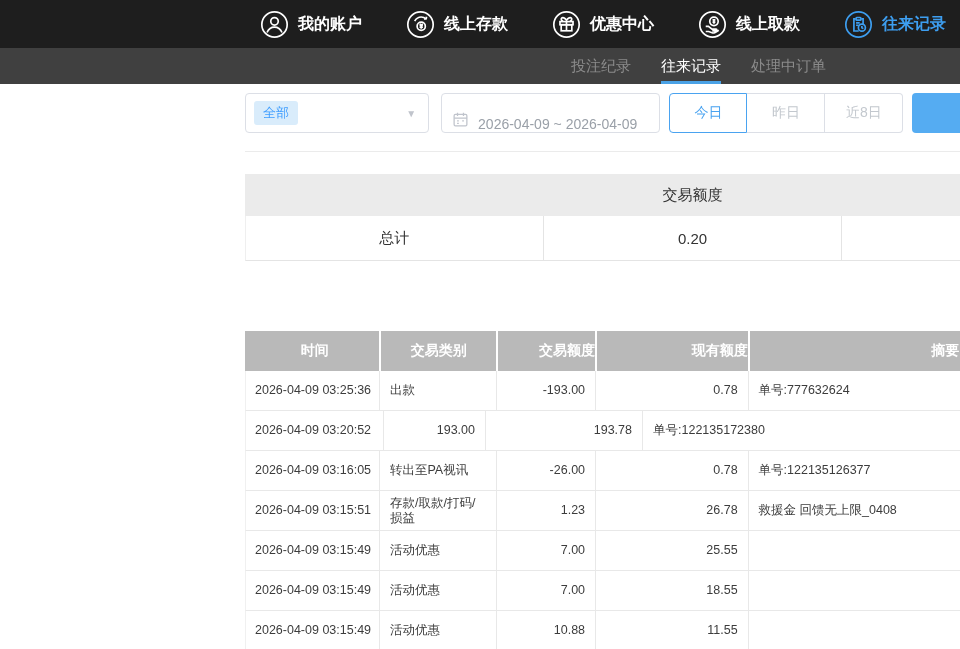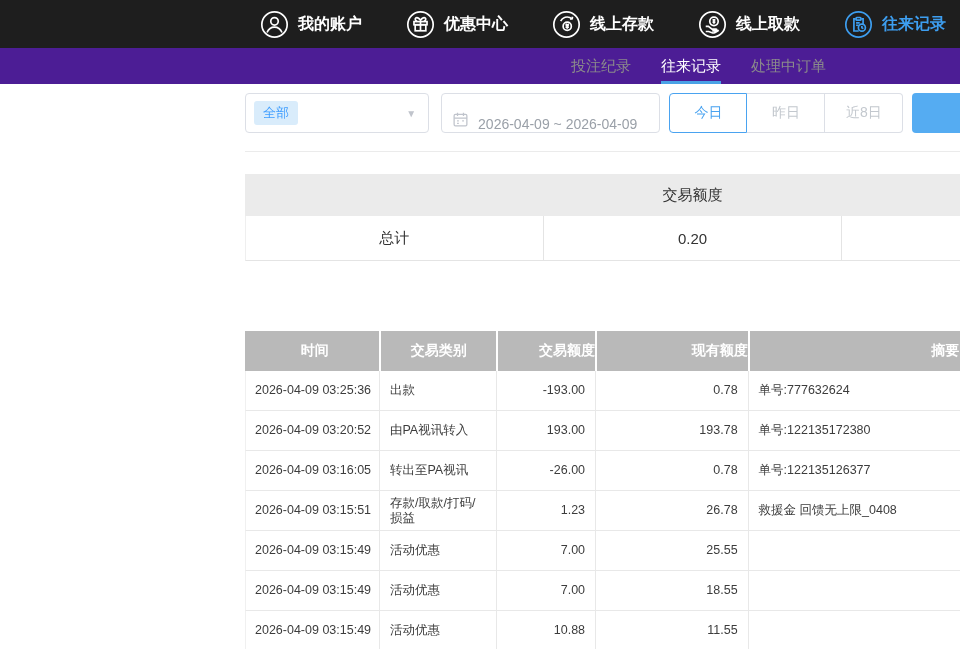--- a/index.html
+++ b/index.html
@@ -7,21 +7,21 @@
   body { font-family:"Liberation Sans","DejaVu Sans",sans-serif; background:#fff; }
   .screen { position:relative; width:960px; height:649px; overflow:hidden; background:#fff; }
 
   
   .topnav { height:48px; background:#1e1e1e; display:flex; align-items:center; padding-left:260px; gap:44px; }
   .nav-item { display:flex; align-items:center; gap:9px; color:#fff; font-size:16px; font-weight:600; cursor:pointer; white-space:nowrap; }
   .nav-item svg { width:29px; height:29px; display:block; }
   .nav-item.active { color:#3d9ef0; }
 
   
-  .subnav { height:36px; background:#4c1d95; display:flex; align-items:stretch; padding-left:556px; }
+  .subnav { height:36px; background:#404040; display:flex; align-items:stretch; padding-left:556px; }
   .subtab { display:flex; align-items:center; padding:0 15px; font-size:15px; color:#8b8b8b; cursor:pointer; white-space:nowrap; }
   .subtab .tab-inner { height:100%; display:flex; align-items:center; border-bottom:3px solid transparent; padding-top:3px; }
   .subtab.active { color:#fff; }
   .subtab.active .tab-inner { border-bottom-color:#4aa2e6; }
 
   
   .content { padding-left:245px; }
 
   .filter-row { margin-top:9px; display:flex; align-items:center; height:40px; }
   .select-box { position:relative; width:198px; height:40px; border:1px solid #dcdfe6; border-radius:4px; background:#fff; display:flex; align-items:center; padding:0 26px 0 8px; cursor:pointer; }
@@ -75,37 +75,37 @@
             <circle cx="12" cy="9.4" r="3.1"></circle>
             <path d="M5.8 18.6c1.3-2.9 3.5-4.4 6.2-4.4s4.9 1.5 6.2 4.4"></path>
           </svg>
         </span>
       <span>我的账户</span>
     </div>
     <div class="nav-item">
       <span>
           <svg viewBox="0 0 24 24" width="29" height="29" fill="none" stroke="#fff" stroke-width="1.4">
             <circle cx="12" cy="12" r="10.5"></circle>
+            <circle cx="12.6" cy="13.4" r="3.4"></circle>
+            <path d="M11.2 12.6h2.8M11.2 14.2h2.8M12.6 12.6v3M11.4 11.4l1.2 1.2 1.2-1.2"></path>
+            <path d="M7.2 9.2c1.2-2.2 3.2-3.4 5.4-3.4 1.6 0 2.9.6 3.9 1.5M15 7.6l1.7-.3.3-1.7"></path>
+          </svg>
+        </span>
+      <span>线上存款</span>
+    </div>
+    <div class="nav-item">
+      <span>
+          <svg viewBox="0 0 24 24" width="29" height="29" fill="none" stroke="#fff" stroke-width="1.4">
+            <circle cx="12" cy="12" r="10.5"></circle>
             <rect x="6.6" y="9.6" width="10.8" height="2.6"></rect>
             <rect x="7.6" y="12.2" width="8.8" height="5"></rect>
             <path d="M12 9.6v7.6M9.2 9.4c-1.4-.4-2-1.9-1.2-2.7.8-.8 2.6-.3 4 1.7 1.4-2 3.2-2.5 4-1.7.8.8.2 2.3-1.2 2.7"></path>
           </svg>
         </span>
       <span>优惠中心</span>
-    </div>
-    <div class="nav-item">
-      <span>
-          <svg viewBox="0 0 24 24" width="29" height="29" fill="none" stroke="#fff" stroke-width="1.4">
-            <circle cx="12" cy="12" r="10.5"></circle>
-            <circle cx="12.6" cy="13.4" r="3.4"></circle>
-            <path d="M11.2 12.6h2.8M11.2 14.2h2.8M12.6 12.6v3M11.4 11.4l1.2 1.2 1.2-1.2"></path>
-            <path d="M7.2 9.2c1.2-2.2 3.2-3.4 5.4-3.4 1.6 0 2.9.6 3.9 1.5M15 7.6l1.7-.3.3-1.7"></path>
-          </svg>
-        </span>
-      <span>线上存款</span>
     </div>
     <div class="nav-item">
       <span>
           <svg viewBox="0 0 24 24" width="29" height="29" fill="none" stroke="#fff" stroke-width="1.4">
             <circle cx="12" cy="12" r="10.5"></circle>
             <circle cx="13.2" cy="9.4" r="3.5"></circle>
             <path d="M13.2 7.4v4M12 8.2h2.4M12 10h2.4"></path>
             <path d="M6.4 13.6h2.2l3 2.2h3.4c.8 0 .8 1.4 0 1.4h-3.2M6.4 17.8h2.4l3.4 1.2c.8.3 2-.2 5-2.2"></path>
           </svg>
         </span>
@@ -187,21 +187,20 @@
       <div>
           <div class="trow">
             <div class="tcell c0">2026-04-09 03:25:36</div>
             <div class="tcell c1">出款</div>
             <div class="tcell c2">-193.00</div>
             <div class="tcell c3">0.78</div>
             <div class="tcell c4">单号:777632624</div>
           </div>
           <div class="trow">
             <div class="tcell c0">2026-04-09 03:20:52</div>
-            <div class="tcell c1">由PA视讯转入</div>
             <div class="tcell c2">193.00</div>
             <div class="tcell c3">193.78</div>
             <div class="tcell c4">单号:122135172380</div>
           </div>
           <div class="trow">
             <div class="tcell c0">2026-04-09 03:16:05</div>
             <div class="tcell c1">转出至PA视讯</div>
             <div class="tcell c2">-26.00</div>
             <div class="tcell c3">0.78</div>
             <div class="tcell c4">单号:122135126377</div>

